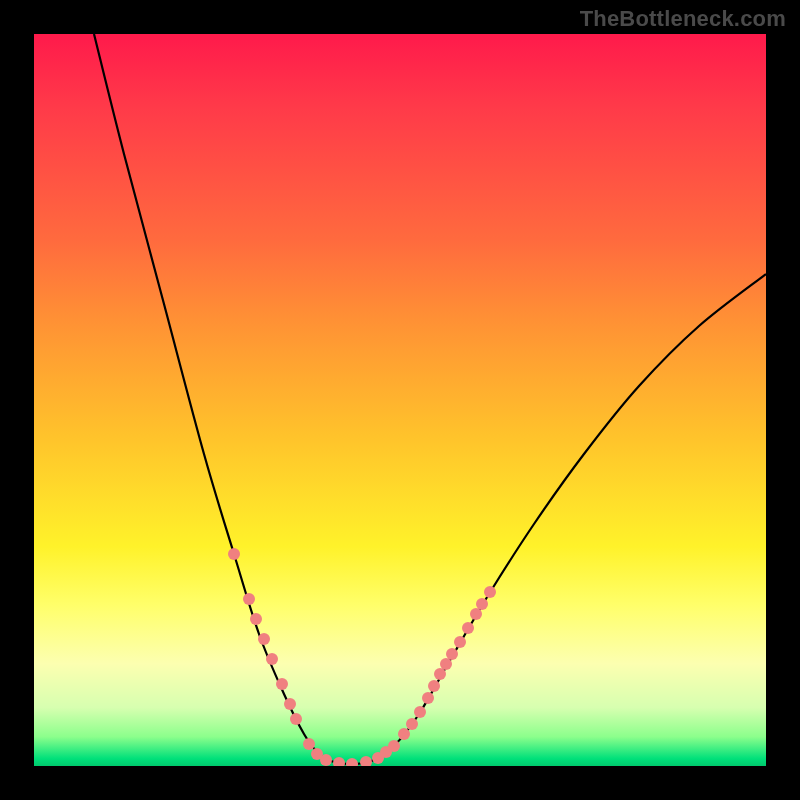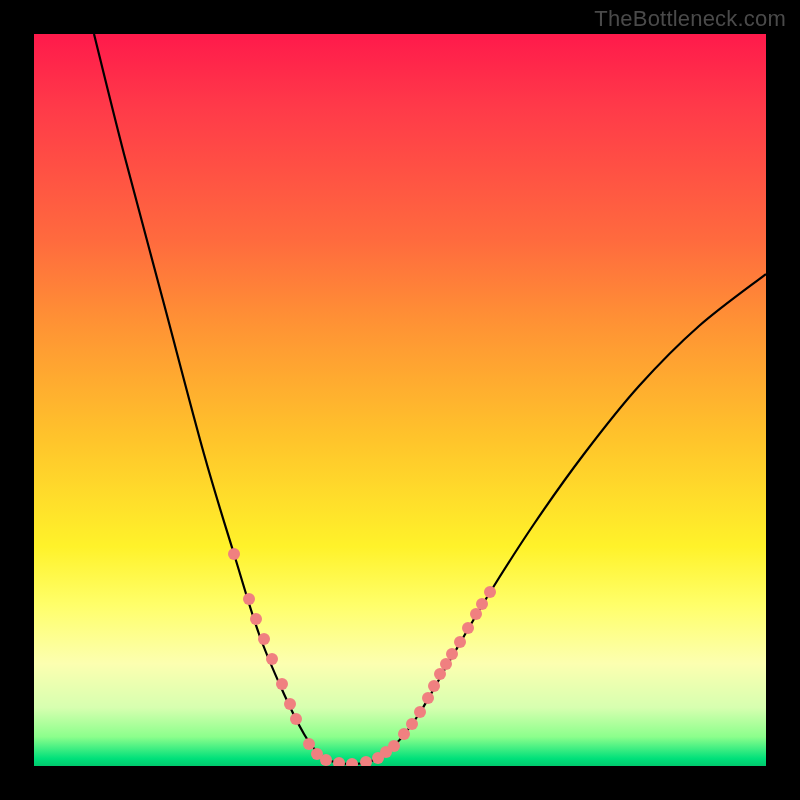--- a/index.html
+++ b/index.html
@@ -16,21 +16,21 @@
     width: 800px;
     height: 800px;
     background: #000;
   }
   .watermark {
     position: absolute;
     top: 6px;
     right: 14px;
     color: #4a4a4a;
     font-size: 22px;
-    font-weight: 400;
+    font-weight: 700;
     letter-spacing: 0.2px;
     user-select: none;
   }
   .plot-frame {
     position: absolute;
     left: 34px;
     top: 34px;
     width: 732px;
     height: 732px;
     background: #000;

